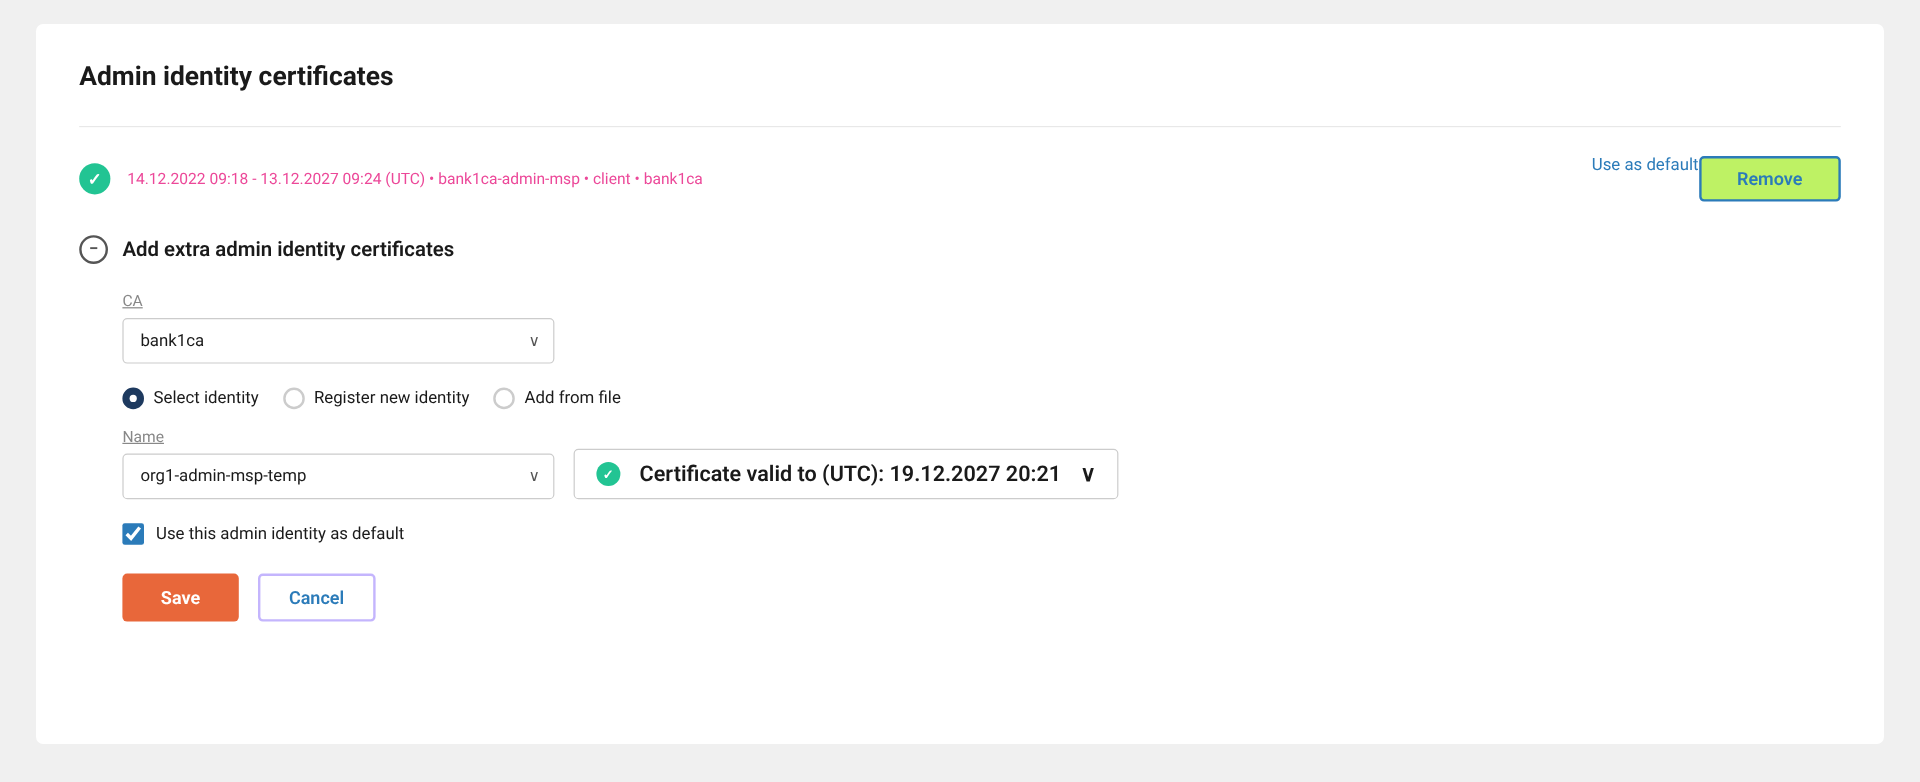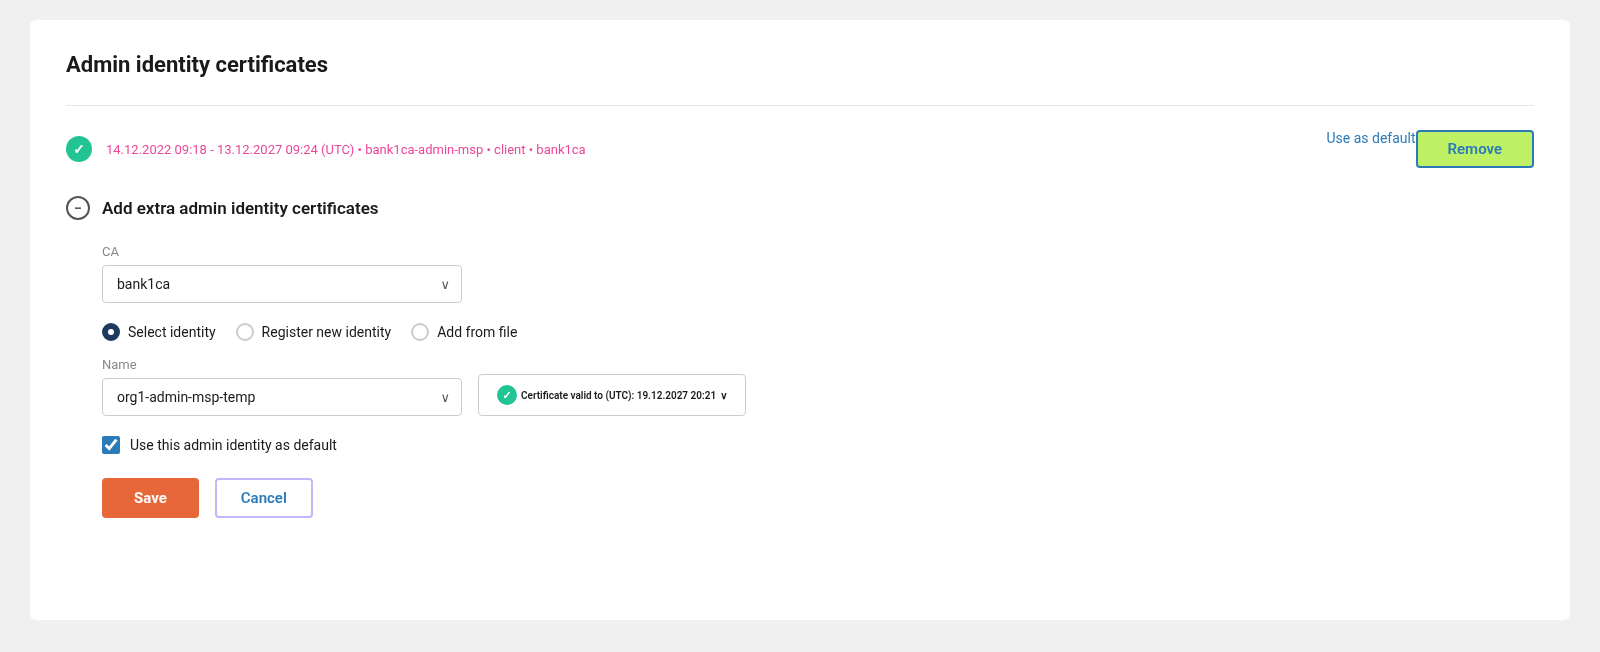--- a/index.html
+++ b/index.html
@@ -130,20 +130,21 @@
     }
 
     .form-section {
       padding-left: 36px;
     }
 
     .field-label {
       font-size: 13px;
       color: #888;
       margin-bottom: 6px;
+      text-decoration: underline;
     }
 
     .select-wrapper {
       position: relative;
       display: inline-block;
       width: 360px;
     }
 
     .select-input {
       width: 100%;
@@ -218,25 +219,25 @@
     }
 
     .name-field {
       display: flex;
       flex-direction: column;
     }
 
     .cert-valid-btn {
       display: flex;
       align-items: center;
-      gap: 4px;
+      gap: 16px;
       border: 1px solid #ccc;
       border-radius: 4px;
       padding: 10px 18px;
-      font-size: 10px;
+      font-size: 18px;
       font-weight: 600;
       color: #1a1a1a;
       background: white;
       cursor: pointer;
       height: 42px;
     }
 
     .cert-valid-check {
       width: 20px;
       height: 20px;

